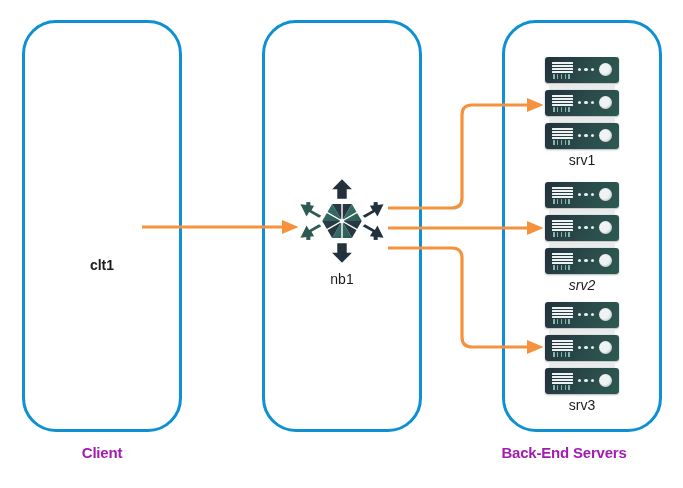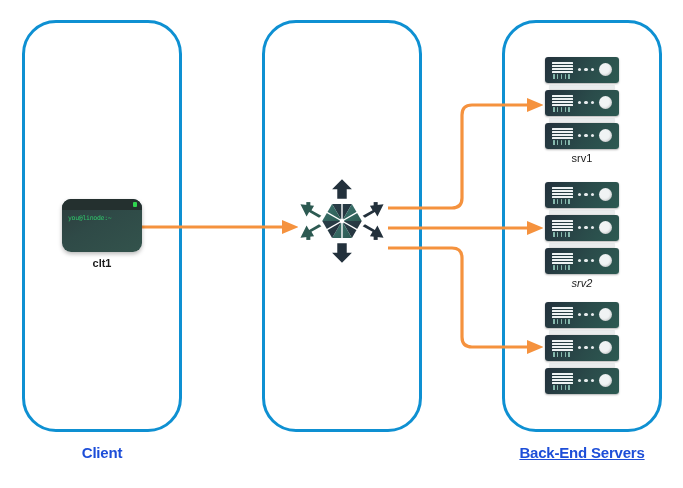--- a/index.html
+++ b/index.html
@@ -32,34 +32,34 @@
   #panel-nodebalancer{ left: 262px; top: 20px; width: 160px; height: 412px; }
   #panel-backend     { left: 502px; top: 20px; width: 160px; height: 412px; }
 
   .panel-caption {
     position: absolute;
     top: 444px;
     width: 160px;
     text-align: center;
     font-size: 15px;
     font-weight: bold;
-    color: #1d4ed8;
+    color: #a21caf;
     letter-spacing: -0.2px;
     white-space: nowrap;
   }
   #caption-client       { left: 22px; }
   #caption-nodebalancer { left: 262px; }
-  #caption-backend      { left: 502px; text-decoration: underline; }
+  #caption-backend      { left: 484px; }
 
   
   .node-label {
     position: absolute;
     width: 160px;
     text-align: center;
-    font-size: 11px;
+    font-size: 14px;
     color: #1b1b1b;
     white-space: nowrap;
   }
 
   
   #clt1-icon {
     position: absolute;
     left: 62px;
     top: 199px;
     width: 80px;
@@ -229,25 +229,20 @@
 
     <path d="M142,227 L285,227" fill="none" stroke="#f5923e" stroke-width="3.2" marker-end="url(#arrowhead)"></path>
 
     <path d="M388,208 L452,208 Q462,208 462,198 L462,115 Q462,105 472,105 L530,105" fill="none" stroke="#f5923e" stroke-width="3.2" stroke-linecap="butt" marker-end="url(#arrowhead)"></path>
 
     <path d="M388,228 L530,228" fill="none" stroke="#f5923e" stroke-width="3.2" marker-end="url(#arrowhead)"></path>
 
     <path d="M388,248 L452,248 Q462,248 462,258 L462,337 Q462,347 472,347 L530,347" fill="none" stroke="#f5923e" stroke-width="3.2" stroke-linecap="butt" marker-end="url(#arrowhead)"></path>
   </svg>
 
-  <div id="clt1-icon">
-    <div id="clt1-titlebar"></div>
-    <div id="clt1-dot"></div>
-    <div id="clt1-prompt">you@linode:~</div>
-  </div>
   <div class="node-label" id="label-clt1">clt1</div>
 
   <svg id="nb1-icon" viewBox="0 0 100 100">
     <defs>
       <linearGradient id="hexA" x1="0" y1="0" x2="1" y2="1">
         <stop offset="0%" stop-color="#3c7570"></stop>
         <stop offset="100%" stop-color="#2d5a52"></stop>
       </linearGradient>
       <linearGradient id="hexB" x1="0" y1="0" x2="1" y2="1">
         <stop offset="0%" stop-color="#2a3f48"></stop>
@@ -286,20 +281,21 @@
       <path d="M26,56 L14.5,62.6 L17.5,67.8 L1.7,69.5 L8.8,55.2 L11.8,60.4 L23.3,53.8 Z" fill="#2d5a52"></path>
       <path d="M8.5,72 L8.5,61.5 L13.2,61.5 L13.2,72 Z" fill="#2d5a52"></path>
 
       <path d="M74,44 L85.5,37.4 L82.5,32.2 L98.3,30.5 L91.2,44.8 L88.2,39.6 L76.7,46.2 Z" fill="#23313c"></path>
       <path d="M91.5,28 L91.5,38.5 L86.8,38.5 L86.8,28 Z" fill="#23313c"></path>
 
       <path d="M74,56 L85.5,62.6 L82.5,67.8 L98.3,69.5 L91.2,55.2 L88.2,60.4 L76.7,53.8 Z" fill="#23313c"></path>
       <path d="M91.5,72 L91.5,61.5 L86.8,61.5 L86.8,72 Z" fill="#23313c"></path>
     </g>
   </svg>
+  <div class="node-label" id="label-nb1">nb1</div>
 
   <div class="server-stack" id="srv1-icon">
     <div class="server-rail r1"></div>
     <div class="server-rail r2"></div>
     <div class="server-unit u1">
       <div class="sv-bars">
           <i></i>
           <i></i>
           <i></i>
           <i></i>
@@ -492,17 +488,18 @@
           <i></i>
         </div>
       <div class="sv-dots">
           <i></i>
           <i></i>
           <i></i>
         </div>
       <div class="sv-knob"></div>
     </div>
   </div>
+  <div class="node-label" id="label-srv3">srv3</div>
 
   <div class="panel-caption" id="caption-client">Client</div>
   <div class="panel-caption" id="caption-backend">Back-End Servers</div>
 
 </div>
 
 </body></html>

